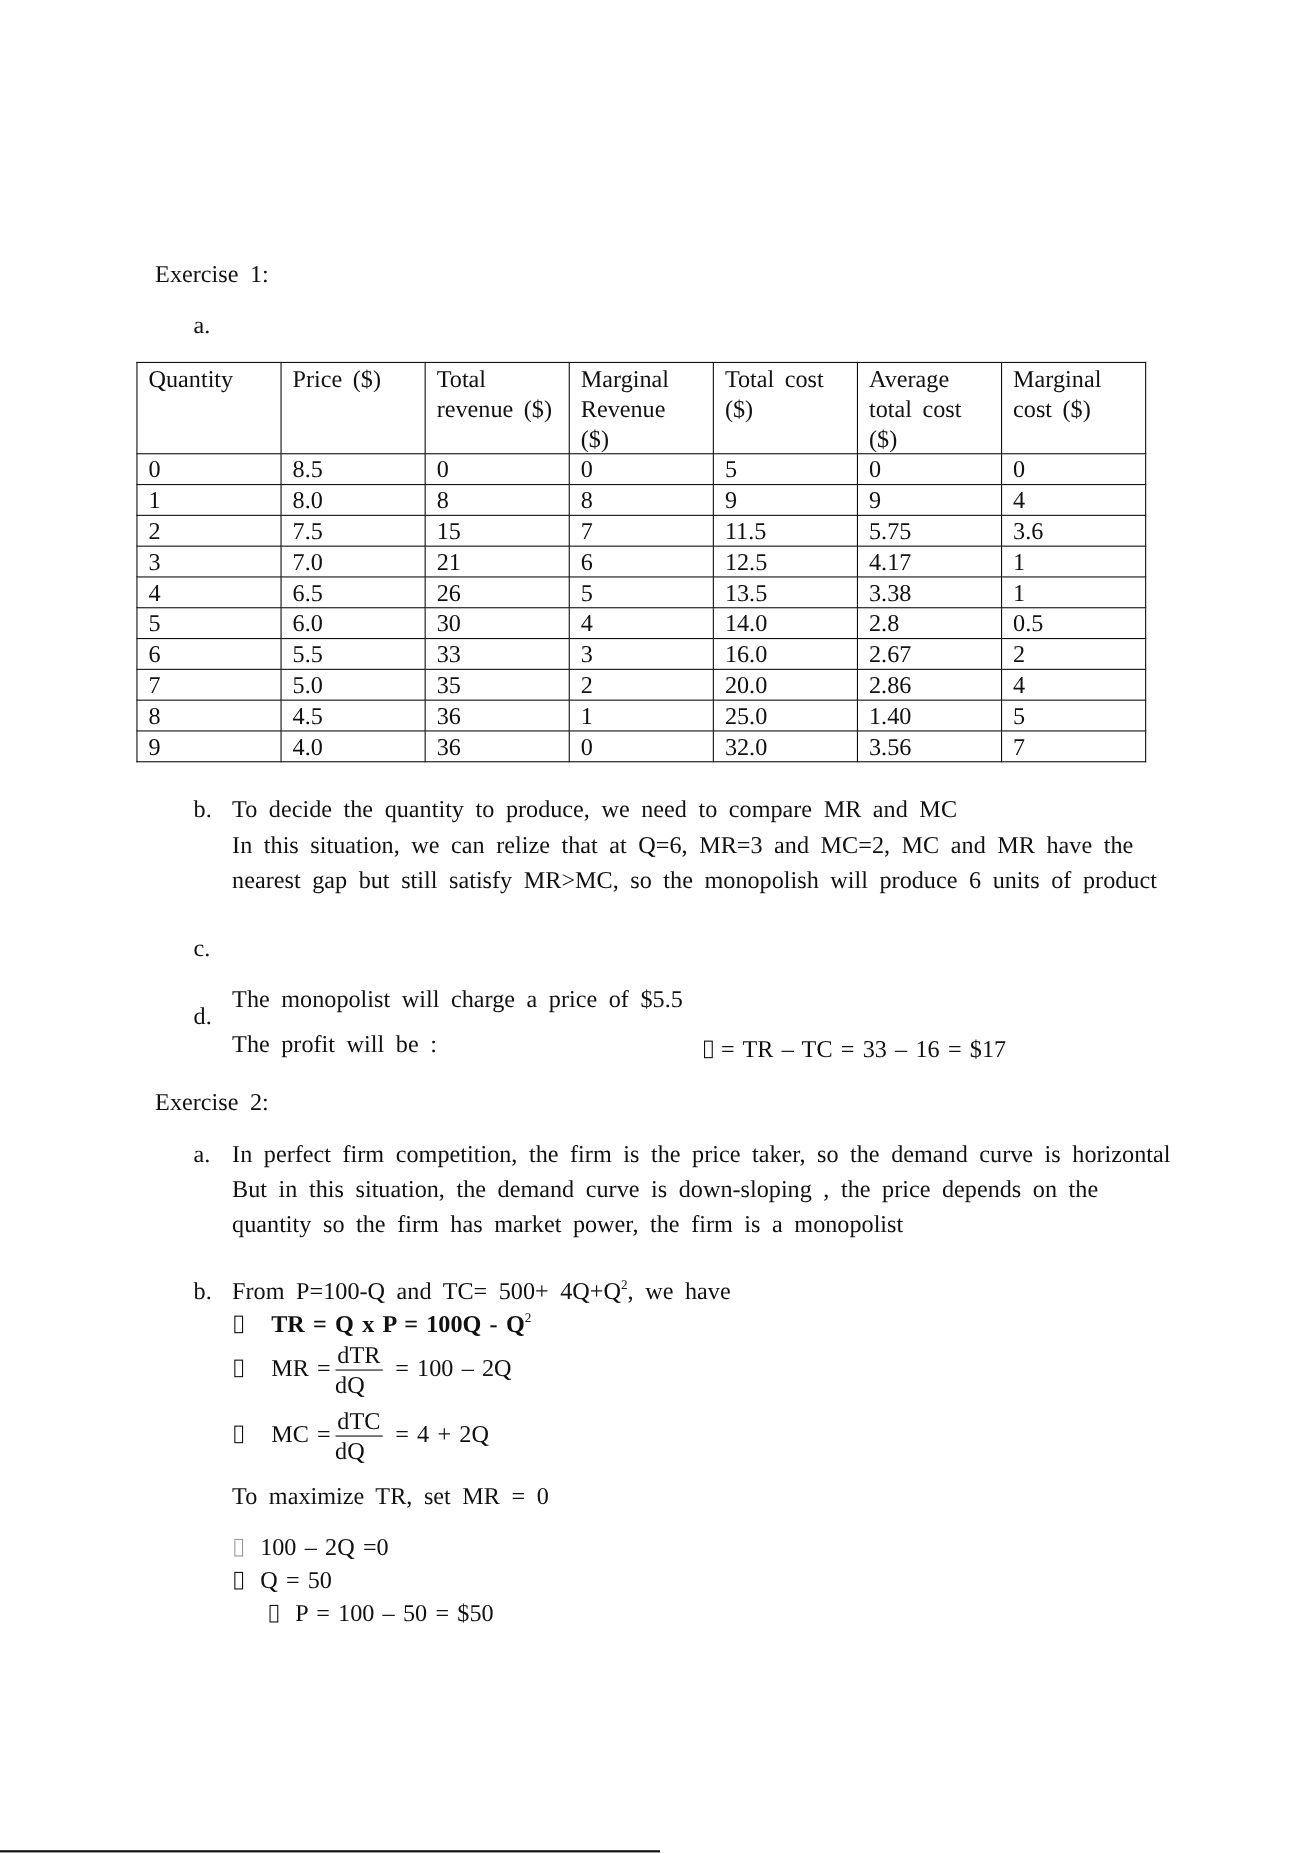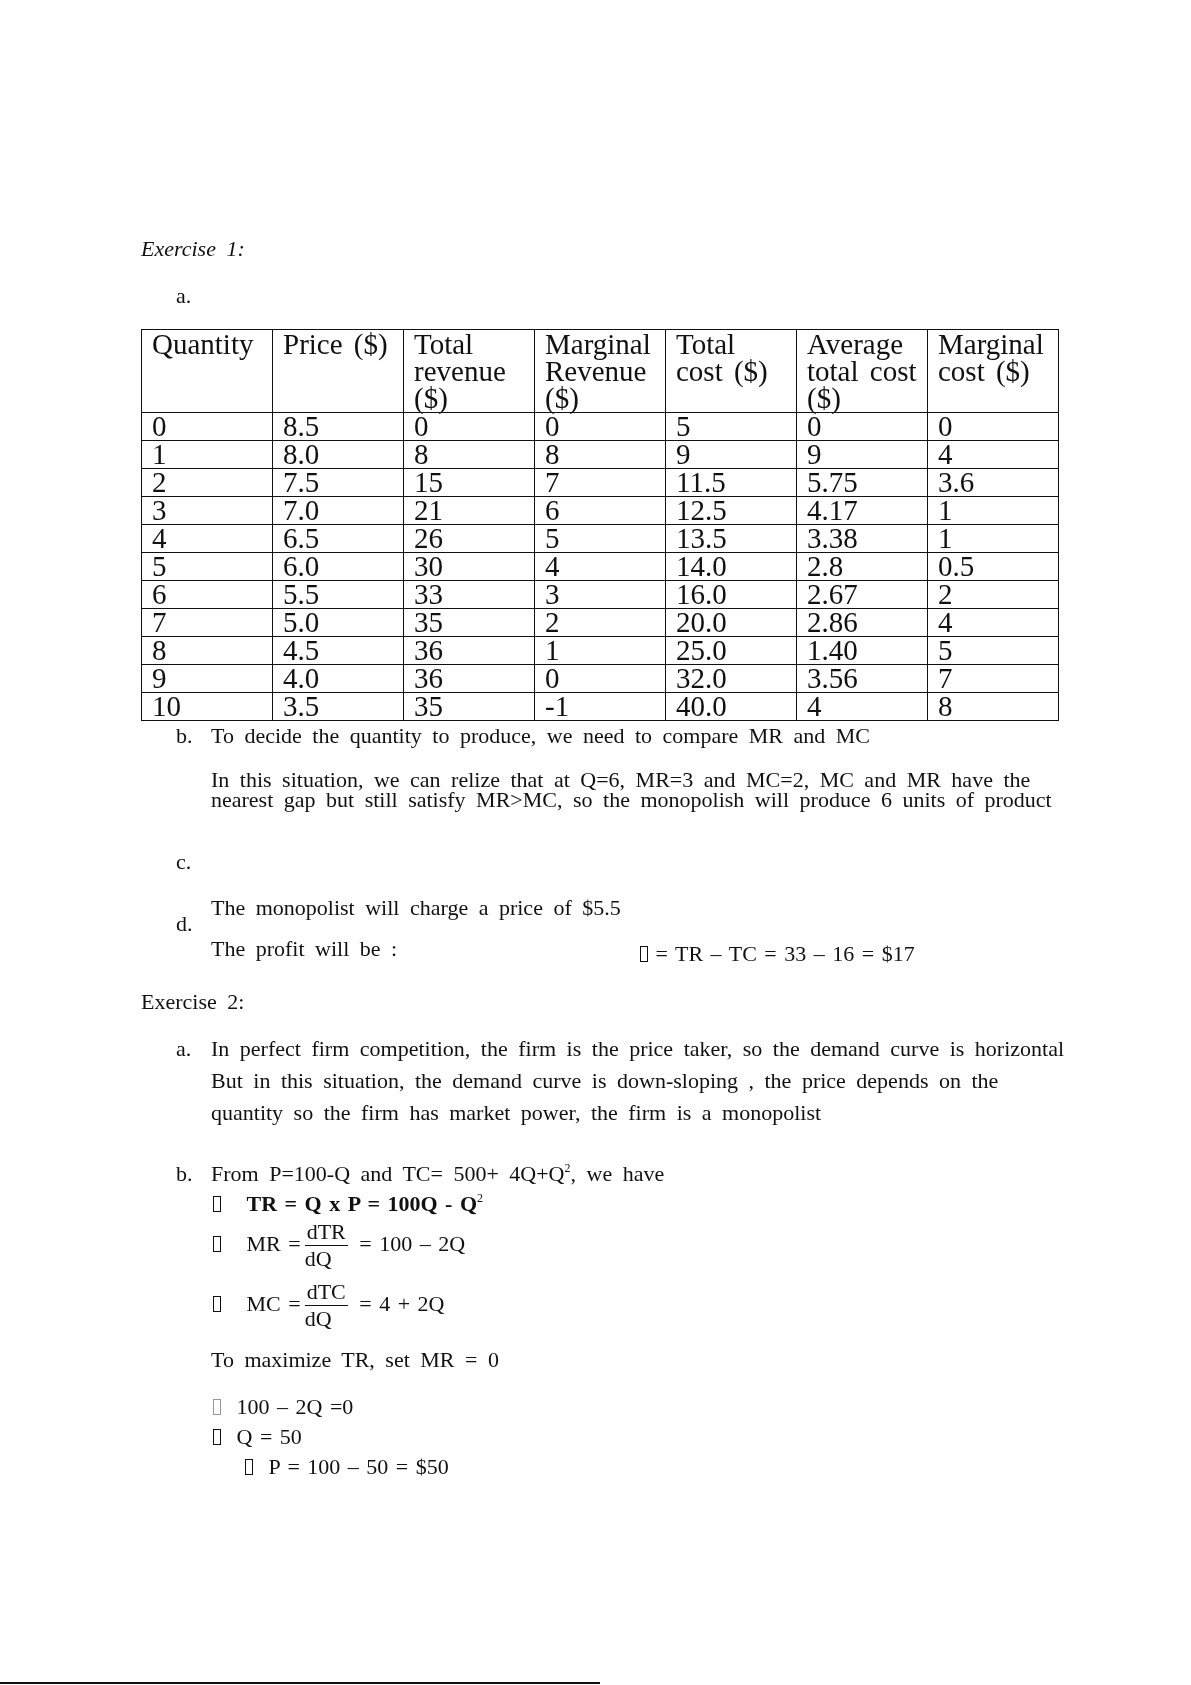--- a/index.html
+++ b/index.html
@@ -5,23 +5,23 @@
   html, body { margin: 0; padding: 0; background: #ffffff; }
   body {
     width: 1191px; height: 1685px; position: relative; overflow: hidden;
     font-family: "Liberation Serif", "DejaVu Serif", serif;
     color: #111111; font-size: 22px;
   }
   .abs { position: absolute; white-space: nowrap; }
   .sp { word-spacing: 5px; }
   
   #data-table {
-    position: absolute; left: 141px; top: 329px;
+    position: absolute; left: 124px; top: 329px;
     border-collapse: collapse; table-layout: fixed;
-    font-size: 29px; line-height: 27px;
+    font-size: 22px; line-height: 27px;
   }
   #data-table th, #data-table td {
     border: 1.3px solid #111; padding: 0 10px; text-align: left; vertical-align: top;
     font-weight: normal; word-spacing: 4px;
   }
   #data-table th { height: 80px; padding-top: 1px; line-height: 27px; }
   #data-table td { height: 27px; line-height: 27px; }
   .col { width: 110px; }
   .box {
     display: inline-block; width: 8px; height: 16px; border: 1.6px solid #111;
@@ -30,21 +30,21 @@
   .box.light { border-color: #999; border-width: 1px; }
   .frac { display: inline-block; vertical-align: middle; text-align: left; margin: 0 4px; }
   .frac .num { display: block; border-bottom: 1.4px solid #111; padding: 0 2px; line-height: 26px; }
   .frac .den { display: block; line-height: 26px; }
   sup { font-size: 12px; vertical-align: 9px; }
   #footer-rule { position: absolute; left: 0; top: 1682px; width: 600px; height: 2px; background: #111; }
 </style>
 </head>
 <body>
 
-<div class="abs sp" style="left:141px; top:236px;font-style:italic;">Exercise  1:</div>
+<div class="abs sp" style="left:141px; top:236px;">Exercise  1:</div>
 <div class="abs" style="left:176px; top:283px;">a.</div>
 
 <table id="data-table">
   <thead>
     <tr>
       <th class="col">Quantity</th>
       <th class="col">Price  ($)</th>
       <th class="col">Total revenue  ($)</th>
       <th class="col">Marginal Revenue ($)</th>
       <th class="col">Total  cost ($)</th>
@@ -136,35 +136,26 @@
       </tr>
       <tr>
         <td>9</td>
         <td>4.0</td>
         <td>36</td>
         <td>0</td>
         <td>32.0</td>
         <td>3.56</td>
         <td>7</td>
       </tr>
-      <tr>
-        <td>10</td>
-        <td>3.5</td>
-        <td>35</td>
-        <td>-1</td>
-        <td>40.0</td>
-        <td>4</td>
-        <td>8</td>
-      </tr>
     </tbody>
 </table>
 
 <div class="abs sp" style="left:176px; top:723px;">b.</div>
 <div class="abs sp" style="left:211px; top:723px;">To decide the quantity to produce, we need to compare MR and MC</div>
-<div class="abs sp" style="left:211px; top:755px;margin-top:12px;">In this situation, we can relize that at Q=6, MR=3 and MC=2, MC and MR have the</div>
+<div class="abs sp" style="left:211px; top:755px;">In this situation, we can relize that at Q=6, MR=3 and MC=2, MC and MR have the</div>
 <div class="abs sp" style="left:211px; top:787px;">nearest gap but still satisfy MR&gt;MC, so the monopolish will produce 6 units of product</div>
 
 <div class="abs" style="left:176px; top:849px;">c.</div>
 <div class="abs sp" style="left:211px; top:849px;margin-top:46px;">The monopolist will charge a price of $5.5</div>
 
 <div class="abs" style="left:176px; top:911px;">d.</div>
 <div class="abs sp" style="left:211px; top:936px;">The profit will be :</div>
 <div class="abs" style="left:640px; top:941px; word-spacing:2px;">
   <span class="box"></span>
   <span>=  TR  –  TC  =  33  –  16  =  $17</span>

